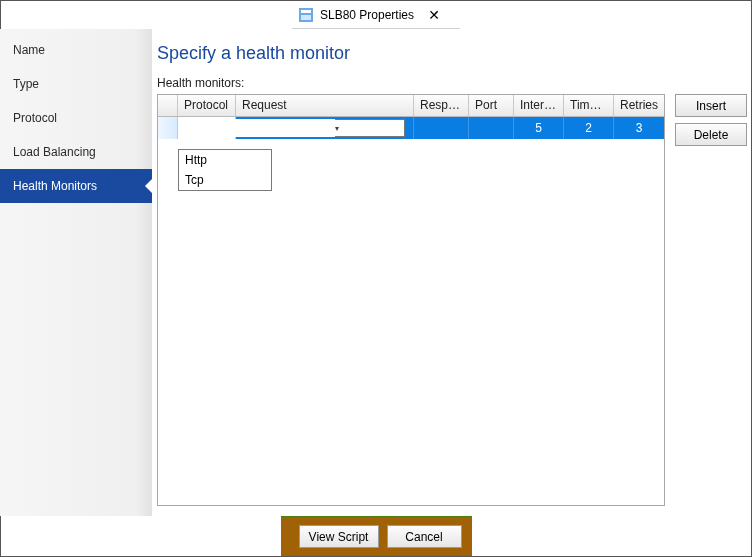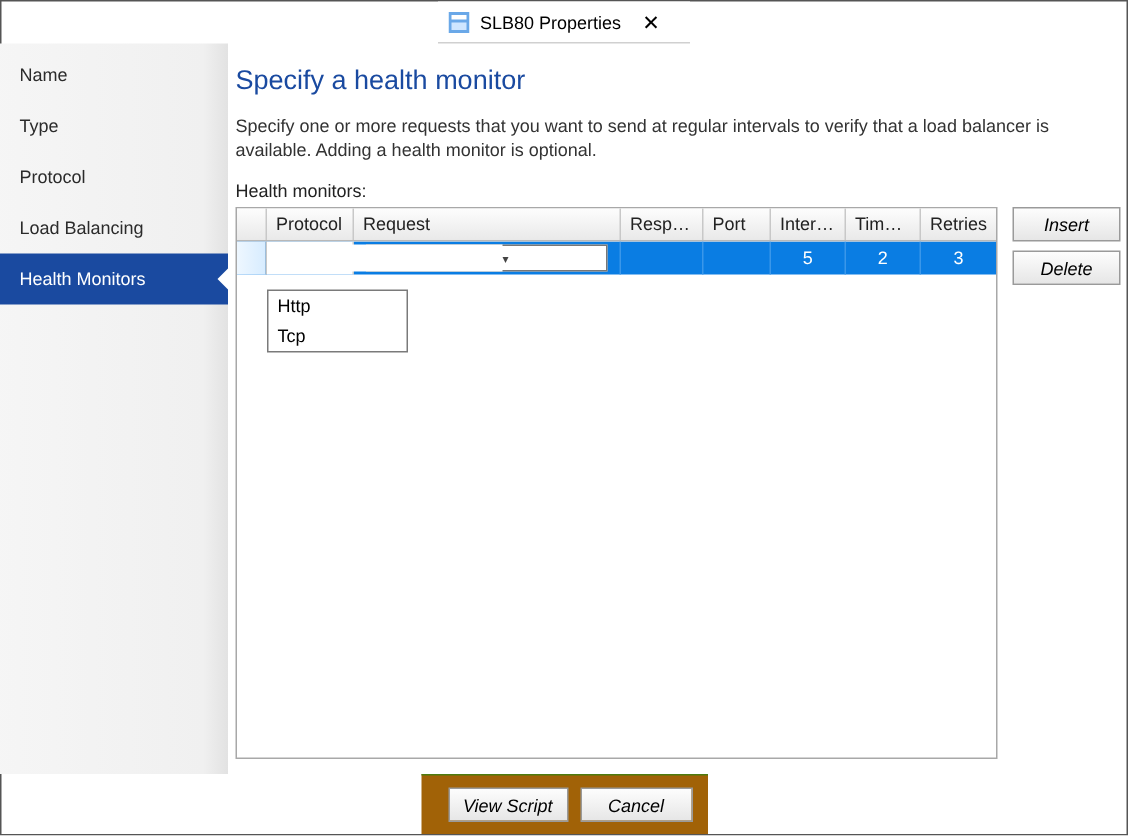--- a/index.html
+++ b/index.html
@@ -156,21 +156,20 @@
   .side-buttons{
     width:72px; display:flex; flex-direction:column; gap:6px;
   }
   .btn{
     height:23px;
     border:1px solid #9a9a9a;
     background:linear-gradient(#fdfdfd,#e6e6e6);
     font-size:12px;
     display:flex; align-items:center; justify-content:center;
     cursor:default;
-    font-style:italic;
   }
   .footer{
     height:40px;
     border-top:1px solid #4d7c0f;
     display:flex; align-items:center;
     padding:16px 10px;
     background:#a16207;
   }
   .footer .spacer{flex:1;}
   .footer .btn{width:75px; margin-left:8px;}
@@ -203,21 +202,20 @@
     <div class="sidebar">
       <div class="sidebar-item"><span>Name</span></div>
       <div class="sidebar-item"><span>Type</span></div>
       <div class="sidebar-item"><span>Protocol</span></div>
       <div class="sidebar-item"><span>Load Balancing</span></div>
       <div class="sidebar-item active"><span>Health Monitors</span></div>
     </div>
 
     <div class="main">
       <h1 class="page-title">Specify a health monitor</h1>
-      <div class="description">Specify one or more requests that you want to send at regular intervals to verify that a load balancer is available. Adding a health monitor is optional.</div>
       <div class="label">Health monitors:</div>
 
       <div class="grid-row">
         <div class="grid-wrap">
           <div class="grid-header">
             <div class="gh-spacer"></div>
             <div class="gh col-protocol">Protocol</div>
             <div class="gh col-request">Request</div>
             <div class="gh col-respo">Respo...</div>
             <div class="gh col-port">Port</div>

